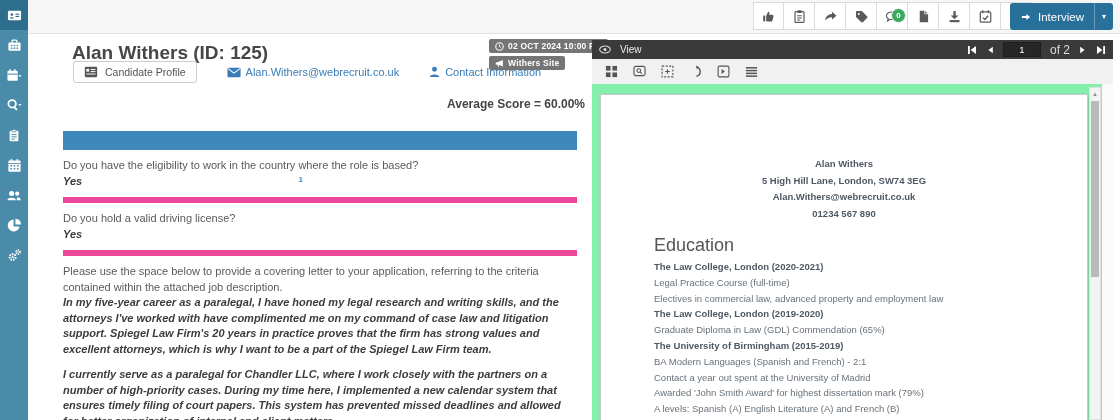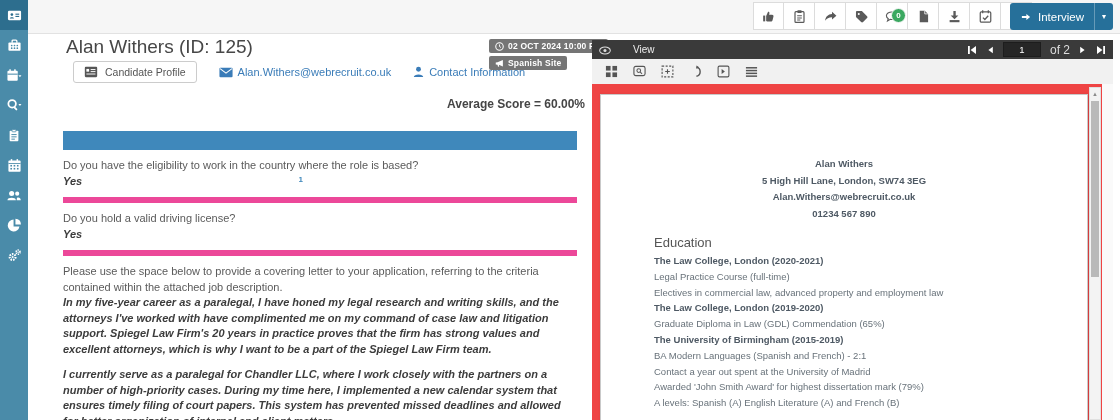--- a/index.html
+++ b/index.html
@@ -19,21 +19,21 @@
     display:flex;align-items:center;justify-content:center;color:#5a5a5a;position:relative;cursor:pointer;box-sizing:border-box;}
   .tb-btn:first-child{border-left:1px solid #dcdcdc;}
   .tb-badge{position:absolute;top:5px;right:1px;width:13px;height:13px;border-radius:50%;background:#3aa860;
     color:#fff;font-size:8px;font-weight:bold;display:flex;align-items:center;justify-content:center;border:1px solid #f6f6f6;}
   .interview-btn{position:absolute;right:7px;top:3px;height:27px;background:#26709a;border-radius:3px;
     display:flex;align-items:stretch;color:#fff;cursor:pointer;}
   .interview-main{display:flex;align-items:center;gap:6px;padding:0 10px;font-size:11.5px;}
   .interview-caret{border-left:1px solid rgba(255,255,255,.3);display:flex;align-items:center;padding:0 7px;font-size:8px;}
   
   .page-title{position:absolute;left:66px;top:36px;font-size:19px;color:#474747;}
-  .cp-row{position:absolute;left:73px;top:61px;display:flex;gap:22px;}
+  .cp-row{position:absolute;left:73px;top:61px;display:flex;gap:30px;}
   .cp-btn{display:flex;align-items:center;gap:7px;border:1px solid #ccc;border-radius:3px;background:#fff;
     padding:4px 10px;font-size:10.5px;color:#555;cursor:pointer;}
   .hlink{display:flex;align-items:center;gap:5px;color:#3a7cb8;font-size:11px;text-decoration:none;cursor:pointer;}
   .badges{position:absolute;left:489px;top:39px;display:flex;flex-direction:column;align-items:flex-start;gap:3px;}
   .badge{display:flex;align-items:center;gap:4px;background:#757575;color:#fff;border-radius:2px;
     font-size:8.5px;font-weight:bold;padding:2px 6px;letter-spacing:.2px;}
   .avg-score{position:absolute;right:535px;top:97px;font-size:12px;font-weight:bold;color:#454545;}
   
   .tabs{position:absolute;left:63px;top:131px;width:514px;height:19px;display:flex;background:#3f88bb;}
   .tab{flex:1;display:flex;align-items:center;justify-content:flex-start;gap:4px;color:#fff;
@@ -44,39 +44,39 @@
   
   .qa{position:absolute;left:63px;top:150px;width:514px;font-size:11px;color:#5a5a5a;line-height:15.5px;}
   .qa-item{padding:8px 0;border-bottom:6px solid #ec4899;}
   .qa-item:last-child{border-bottom:none;}
   .answer{font-weight:bold;font-style:italic;color:#3c3c3c;}
   .answer p{margin:0 0 10px 0;}
   .answer p:last-child{margin-bottom:0;}
   
   .viewer{position:absolute;left:592px;top:40px;width:521px;bottom:0;}
   .v-header{height:19px;background:#3a3a3a;color:#eee;display:flex;align-items:center;padding:0 7px;font-size:10px;}
-  .v-title{display:flex;align-items:flex-end;gap:22px;}
+  .v-title{display:flex;align-items:center;gap:9px;}
   .v-nav{margin-left:auto;display:flex;align-items:center;gap:9px;}
   .v-nav .nav-btn{display:flex;align-items:center;cursor:pointer;}
   .pagebox{width:36px;height:13px;background:#262626;border:1px solid #1d1d1d;color:#fff;
     font-size:9.5px;display:flex;align-items:center;justify-content:center;}
   .of-label{font-size:12px;color:#ddd;}
   .v-toolbar{height:25px;background:#f1f1f1;border-bottom:1px solid #d8d8d8;display:flex;align-items:center;
     gap:15px;padding:0 13px;color:#555;}
   .v-toolbar .vt-icon{cursor:pointer;display:flex;align-items:center;}
-  .v-doc{position:absolute;left:0;right:0;top:44px;bottom:0;background:#ef4444;overflow:hidden;}
+  .v-doc{position:absolute;left:0;right:0;top:44px;bottom:0;background:#86efac;overflow:hidden;}
   .doc-page{position:absolute;left:8px;top:10px;width:488px;height:500px;background:#fff;
     border:1px solid #c9c9c9;box-shadow:1px 1px 3px rgba(0,0,0,.18);box-sizing:border-box;}
   .v-scroll{position:absolute;left:497px;top:3px;width:12px;bottom:0;background:#f3f3f3;border:1px solid #e0e0e0;box-sizing:border-box;}
   .v-scroll .up{height:11px;display:flex;align-items:center;justify-content:center;font-size:6px;color:#8a8a8a;cursor:pointer;}
   .v-thumb{position:absolute;left:1px;right:1px;top:13px;height:176px;background:#b9b9b9;cursor:pointer;}
   .v-doc-right{position:absolute;left:510px;right:0;top:0;bottom:0;background:#fafafa;}
   
   .cv-contact{padding-top:61px;text-align:center;font-size:9.5px;font-weight:bold;color:#4e5964;line-height:16.5px;}
-  .cv-h{margin:13px 4px 0 53px;font-size:13px;color:#555;}
+  .cv-h{margin:13px 4px 0 53px;font-size:18px;color:#555;}
   .cv-lines{margin:3px 0 0 53px;}
   .cv-line{font-size:9.5px;line-height:15.8px;color:#68727a;}
   .cv-line.b{font-weight:bold;color:#4e5964;}
   svg{display:block;}
 </style>
 </head>
 <body>
 
 <nav class="sidebar">
   <div class="sb-item active">
@@ -272,21 +272,21 @@
           <svg width="12" height="12" viewBox="0 0 16 16" fill="#fff">
             <path d="M2.5 6.6h6V3.9L13.5 8l-5 4.1V9.4h-6z"></path>
           </svg>
         </span>
       <span>Interview</span>
     </span>
     <span class="interview-caret">▾</span>
   </div>
 </div>
 
-<h1 class="page-title" style="margin:0;font-weight:400;">Alan Withers (ID: 125)</h1>
+<h1 class="page-title" style="margin:6px;font-weight:700;">Alan Withers (ID: 125)</h1>
 
 <div class="cp-row">
   <button class="cp-btn">
     <span>
         <svg width="14" height="12" viewBox="0 0 16 14">
           <rect x=".8" y="1" width="14.4" height="12" rx="1.2" fill="#555"></rect>
           <rect x="2.6" y="3.4" width="3.2" height="3.2" fill="#fff"></rect>
           <rect x="7.6" y="3.6" width="5.6" height="1.1" fill="#fff"></rect>
           <rect x="7.6" y="6" width="5.6" height="1.1" fill="#fff"></rect>
           <rect x="2.6" y="8.8" width="10.6" height="1.1" fill="#fff"></rect>
@@ -323,21 +323,21 @@
         </svg>
       </span>
     <span>02 OCT 2024 10:00 PM</span>
   </span>
   <span class="badge">
     <span>
         <svg width="9" height="9" viewBox="0 0 12 12">
           <path d="M1 4.6v2.6l2.4.4.6 2.6 1.6-.3-.5-2.1 5.4 2.3V1.2L3.4 4.2z" fill="#fff"></path>
         </svg>
       </span>
-    <span>Spanish Site</span>
+    <span>Withers Site</span>
   </span>
 </div>
 
 <div class="avg-score">Average Score = 60.00%</div>
 
 <div class="tabs">
   <div class="tab active">
       <span>QUESTIONS</span>
     </div>
   <div class="tab">

